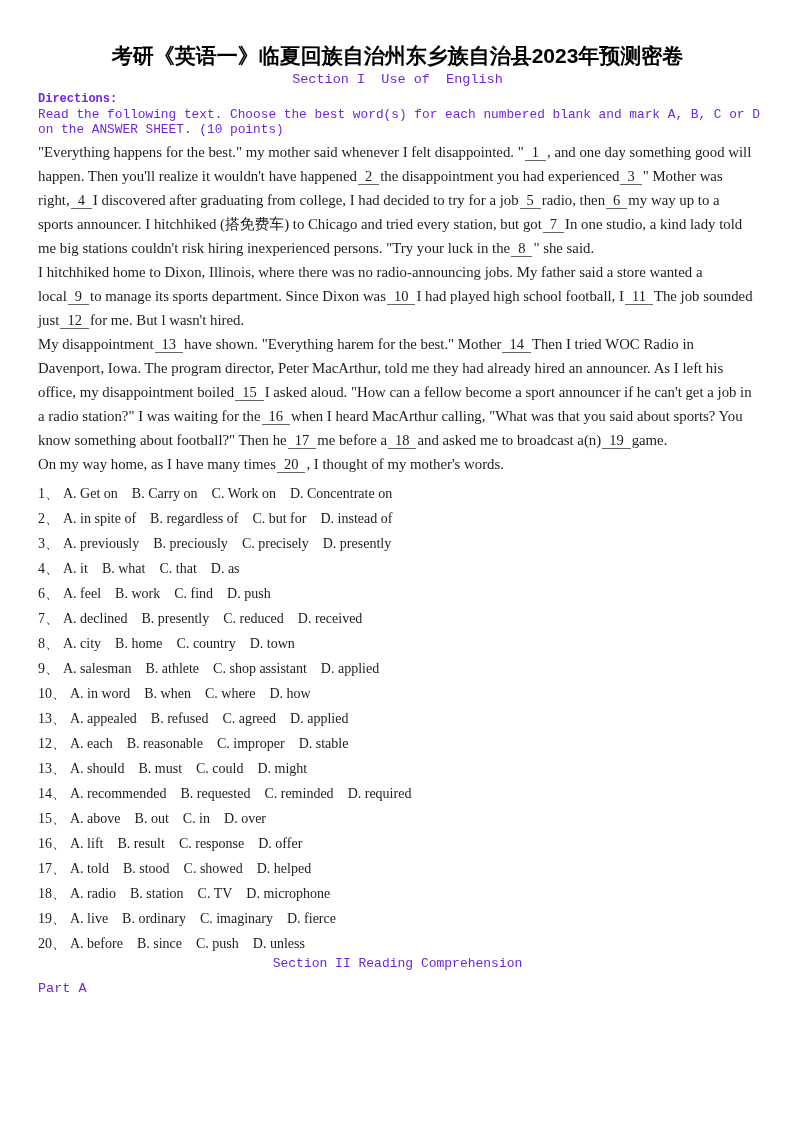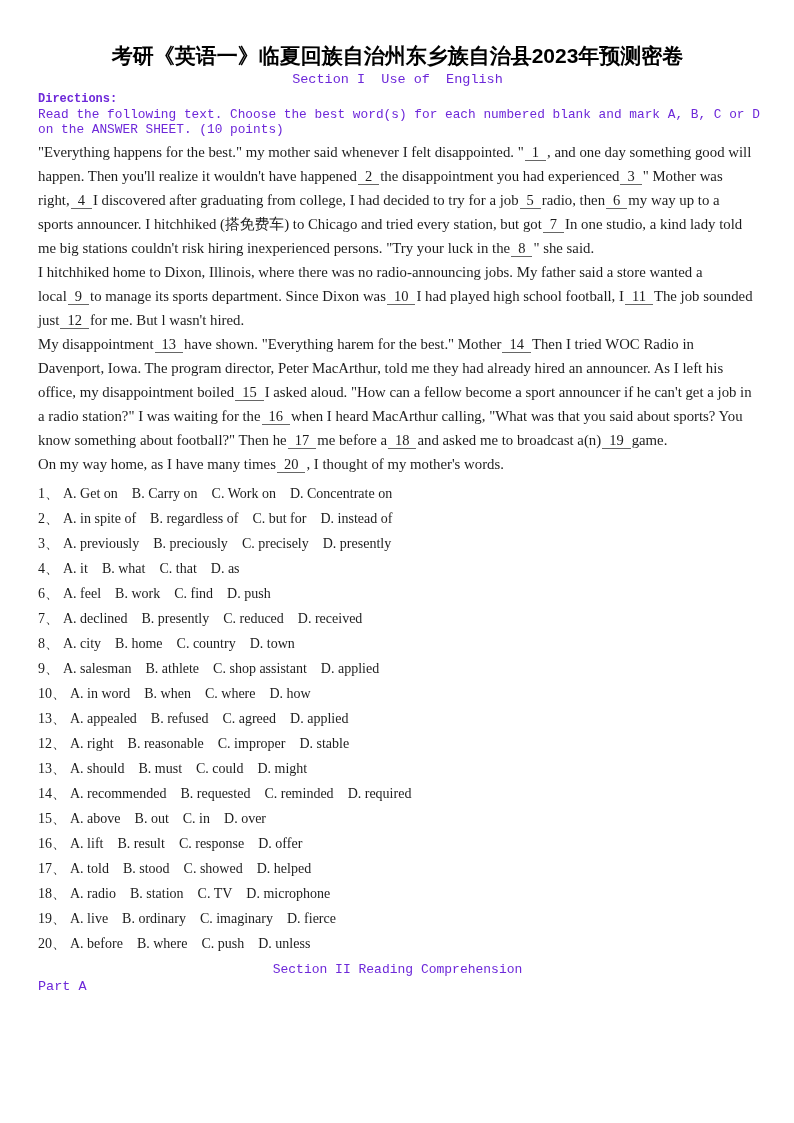--- a/index.html
+++ b/index.html
@@ -67,26 +67,25 @@
     height: 25px;
     line-height: 25px;
     white-space: nowrap;
   }
   .qnum { margin-right: 4px; }
   .opt  { margin-right: 14px; }
   .section2-heading {
     text-align: center;
     font-size: 13px;
     line-height: 15px;
-    margin-top: 6px;
   }
   .part-label {
     font-size: 13.5px;
     line-height: 16px;
-    margin-top: 2px;
+    margin-top: 10px;
   }
 </style>
 </head>
 <body>
 
 <div class="page">
 
   <div class="exam-title">考研《英语一》临夏回族自治州东乡族自治县2023年预测密卷</div>
 
   <div class="section-heading mono">Section I  Use of  English</div>
@@ -106,28 +105,28 @@
       <div class="qrow"><span class="qnum">1、</span><span class="opt">A. Get on</span><span class="opt">B. Carry on</span><span class="opt">C. Work on</span><span class="opt">D. Concentrate on</span></div>
       <div class="qrow"><span class="qnum">2、</span><span class="opt">A. in spite of</span><span class="opt">B. regardless of</span><span class="opt">C. but for</span><span class="opt">D. instead of</span></div>
       <div class="qrow"><span class="qnum">3、</span><span class="opt">A. previously</span><span class="opt">B. preciously</span><span class="opt">C. precisely</span><span class="opt">D. presently</span></div>
       <div class="qrow"><span class="qnum">4、</span><span class="opt">A. it</span><span class="opt">B. what</span><span class="opt">C. that</span><span class="opt">D. as</span></div>
       <div class="qrow"><span class="qnum">6、</span><span class="opt">A. feel</span><span class="opt">B. work</span><span class="opt">C. find</span><span class="opt">D. push</span></div>
       <div class="qrow"><span class="qnum">7、</span><span class="opt">A. declined</span><span class="opt">B. presently</span><span class="opt">C. reduced</span><span class="opt">D. received</span></div>
       <div class="qrow"><span class="qnum">8、</span><span class="opt">A. city</span><span class="opt">B. home</span><span class="opt">C. country</span><span class="opt">D. town</span></div>
       <div class="qrow"><span class="qnum">9、</span><span class="opt">A. salesman</span><span class="opt">B. athlete</span><span class="opt">C. shop assistant</span><span class="opt">D. applied</span></div>
       <div class="qrow"><span class="qnum">10、</span><span class="opt">A. in word</span><span class="opt">B. when</span><span class="opt">C. where</span><span class="opt">D. how</span></div>
       <div class="qrow"><span class="qnum">13、</span><span class="opt">A. appealed</span><span class="opt">B. refused</span><span class="opt">C. agreed</span><span class="opt">D. applied</span></div>
-      <div class="qrow"><span class="qnum">12、</span><span class="opt">A. right</span><span class="opt">B. reasonable</span><span class="opt">C. improper</span><span class="opt">D. stable</span></div>
+      <div class="qrow"><span class="qnum">12、</span><span class="opt">A. each</span><span class="opt">B. reasonable</span><span class="opt">C. improper</span><span class="opt">D. stable</span></div>
       <div class="qrow"><span class="qnum">13、</span><span class="opt">A. should</span><span class="opt">B. must</span><span class="opt">C. could</span><span class="opt">D. might</span></div>
       <div class="qrow"><span class="qnum">14、</span><span class="opt">A. recommended</span><span class="opt">B. requested</span><span class="opt">C. reminded</span><span class="opt">D. required</span></div>
       <div class="qrow"><span class="qnum">15、</span><span class="opt">A. above</span><span class="opt">B. out</span><span class="opt">C. in</span><span class="opt">D. over</span></div>
       <div class="qrow"><span class="qnum">16、</span><span class="opt">A. lift</span><span class="opt">B. result</span><span class="opt">C. response</span><span class="opt">D. offer</span></div>
       <div class="qrow"><span class="qnum">17、</span><span class="opt">A. told</span><span class="opt">B. stood</span><span class="opt">C. showed</span><span class="opt">D. helped</span></div>
       <div class="qrow"><span class="qnum">18、</span><span class="opt">A. radio</span><span class="opt">B. station</span><span class="opt">C. TV</span><span class="opt">D. microphone</span></div>
       <div class="qrow"><span class="qnum">19、</span><span class="opt">A. live</span><span class="opt">B. ordinary</span><span class="opt">C. imaginary</span><span class="opt">D. fierce</span></div>
-      <div class="qrow"><span class="qnum">20、</span><span class="opt">A. before</span><span class="opt">B. where</span><span class="opt">C. push</span><span class="opt">D. unless</span></div>
+      <div class="qrow"><span class="qnum">20、</span><span class="opt">A. before</span><span class="opt">B. since</span><span class="opt">C. push</span><span class="opt">D. unless</span></div>
     </div>
 
   <div class="section2-heading mono">Section II Reading Comprehension</div>
 
   <div class="part-label mono">Part A</div>
 
 </div>
 
 </body></html>

